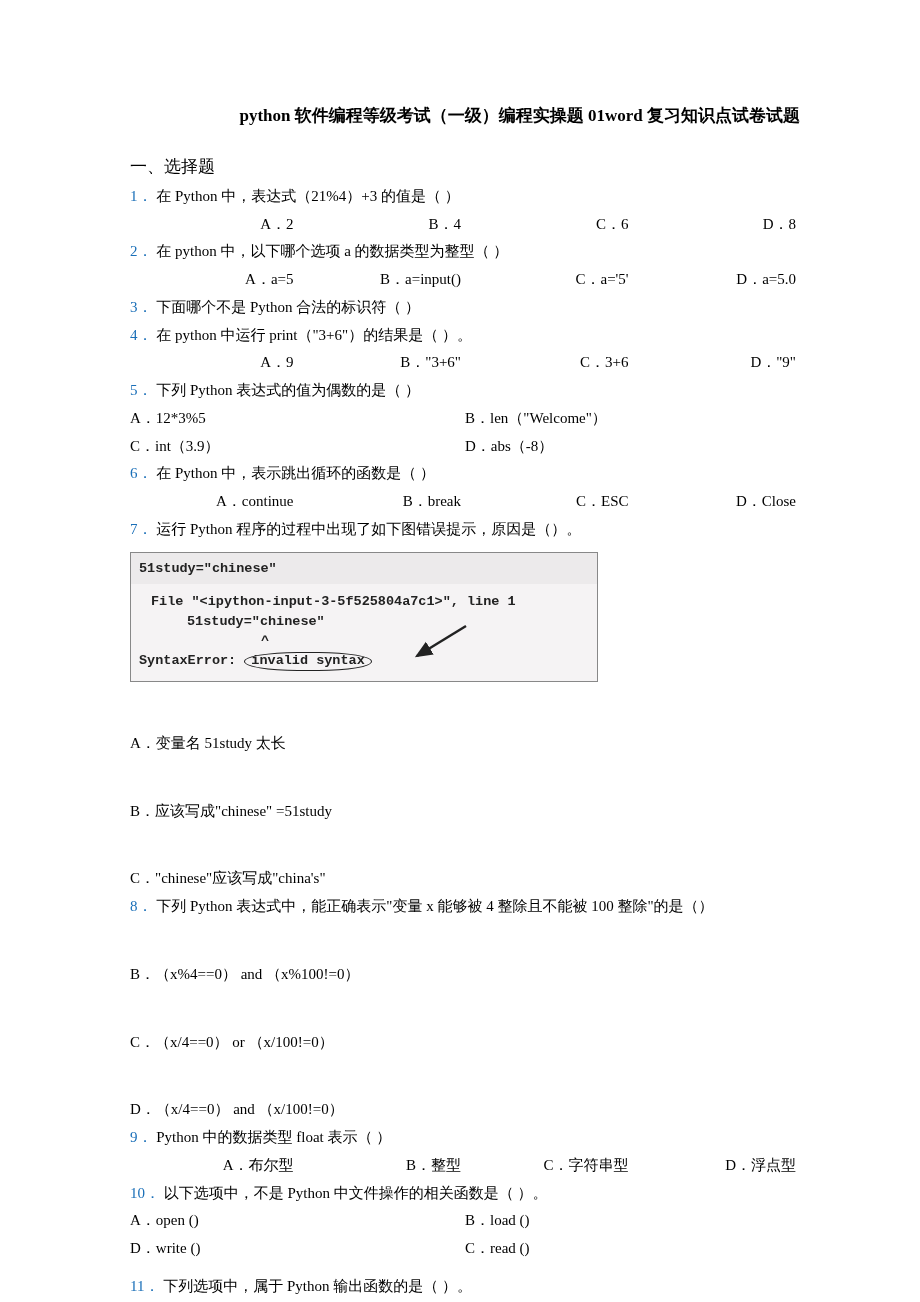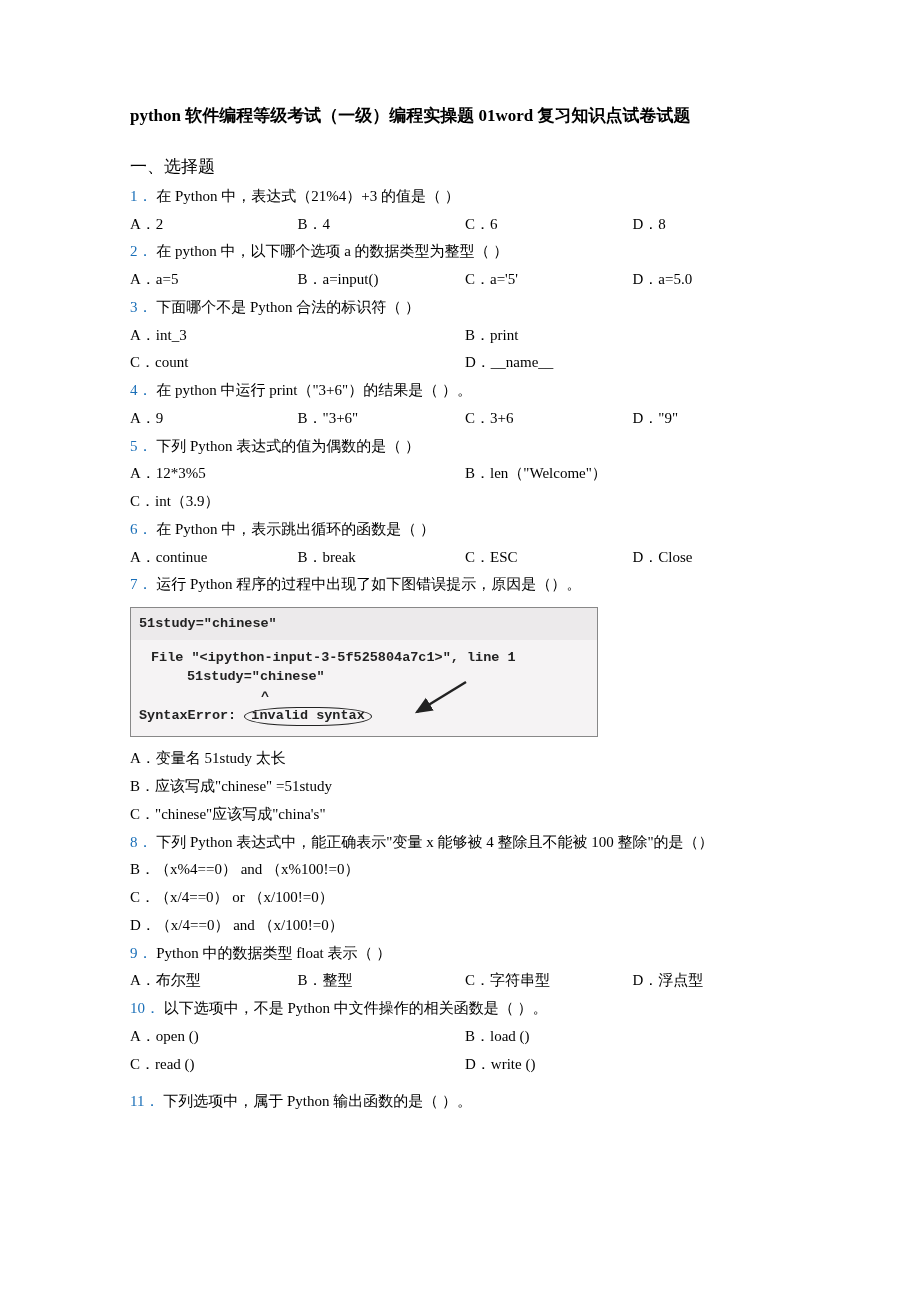--- a/index.html
+++ b/index.html
@@ -11,38 +11,38 @@
   }
   .page {
     padding: 100px 120px 40px 130px;
     box-sizing: border-box;
     width: 920px;
     color: #000;
     font-size: 15px;
     line-height: 1.85;
   }
   .title {
-    text-align: left;
+    text-align: right;
     font-weight: bold;
     font-size: 17px;
     margin-bottom: 20px;
   }
   .section-heading {
     font-weight: normal;
     font-size: 17px;
     margin-top: 6px;
   }
   .qnum { color: #1a6fb8; }
   .options-row {
     display: flex;
     flex-wrap: wrap;
   }
-  .opt4 .opt { width: 25%; }
+  .opt4 .opt { width: 25%; text-align: right; }
   .opt2 .opt { width: 50%; }
-  .opt1 .opt { width: 100%; }
+  .opt1 .opt { width: 100%; margin-top: 40px; }
   .opt { box-sizing: border-box; padding-right: 4px; }
   .code-box {
     width: 450px;
     margin: 8px 0 8px 0;
     border: 1px solid #888;
     background: #eceaeb;
     font-family: "Courier New", monospace;
     font-size: 13.5px;
     line-height: 1.45;
     padding: 6px 8px 10px 8px;
@@ -101,46 +101,41 @@
     <div class="opt">A．a=5</div>
     <div class="opt">B．a=input()</div>
     <div class="opt">C．a='5'</div>
     <div class="opt">D．a=5.0</div>
   </div>
 
   <div>
     <span class="qnum">3．</span>
     <span>下面哪个不是 Python 合法的标识符（  ）</span>
   </div>
-  <div class="options-row opt2">
-    <div class="opt">A．int_3</div>
-    <div class="opt">B．print</div>
-    <div class="opt">C．count</div>
-    <div class="opt">D．__name__</div>
-  </div>
 
   <div>
     <span class="qnum">4．</span>
     <span>在 python 中运行 print（"3+6"）的结果是（    ）。</span>
   </div>
   <div class="options-row opt4">
     <div class="opt">A．9</div>
     <div class="opt">B．"3+6"</div>
     <div class="opt">C．3+6</div>
     <div class="opt">D．"9"</div>
   </div>
 
   <div>
     <span class="qnum">5．</span>
     <span>下列 Python 表达式的值为偶数的是（  ）</span>
   </div>
   <div class="options-row opt2">
     <div class="opt">A．12*3%5</div>
     <div class="opt">B．len（"Welcome"）</div>
     <div class="opt">C．int（3.9）</div>
+    <div class="opt">D．abs（-8）</div>
   </div>
 
   <div>
     <span class="qnum">6．</span>
     <span>在 Python 中，表示跳出循环的函数是（    ）</span>
   </div>
   <div class="options-row opt4">
     <div class="opt">A．continue</div>
     <div class="opt">B．break</div>
     <div class="opt">C．ESC</div>
@@ -198,22 +193,22 @@
     <div class="opt">D．浮点型</div>
   </div>
 
   <div>
     <span class="qnum">10．</span>
     <span>以下选项中，不是 Python 中文件操作的相关函数是（  ）。</span>
   </div>
   <div class="options-row opt2">
     <div class="opt">A．open ()</div>
     <div class="opt">B．load ()</div>
+    <div class="opt">D．write ()</div>
     <div class="opt">C．read ()</div>
-    <div class="opt">D．write ()</div>
   </div>
 
   <div style="height:10px;"></div>
 
   <div>
     <span class="qnum">11．</span>
     <span>下列选项中，属于 Python 输出函数的是（ ）。</span>
   </div>
 
 </div>

